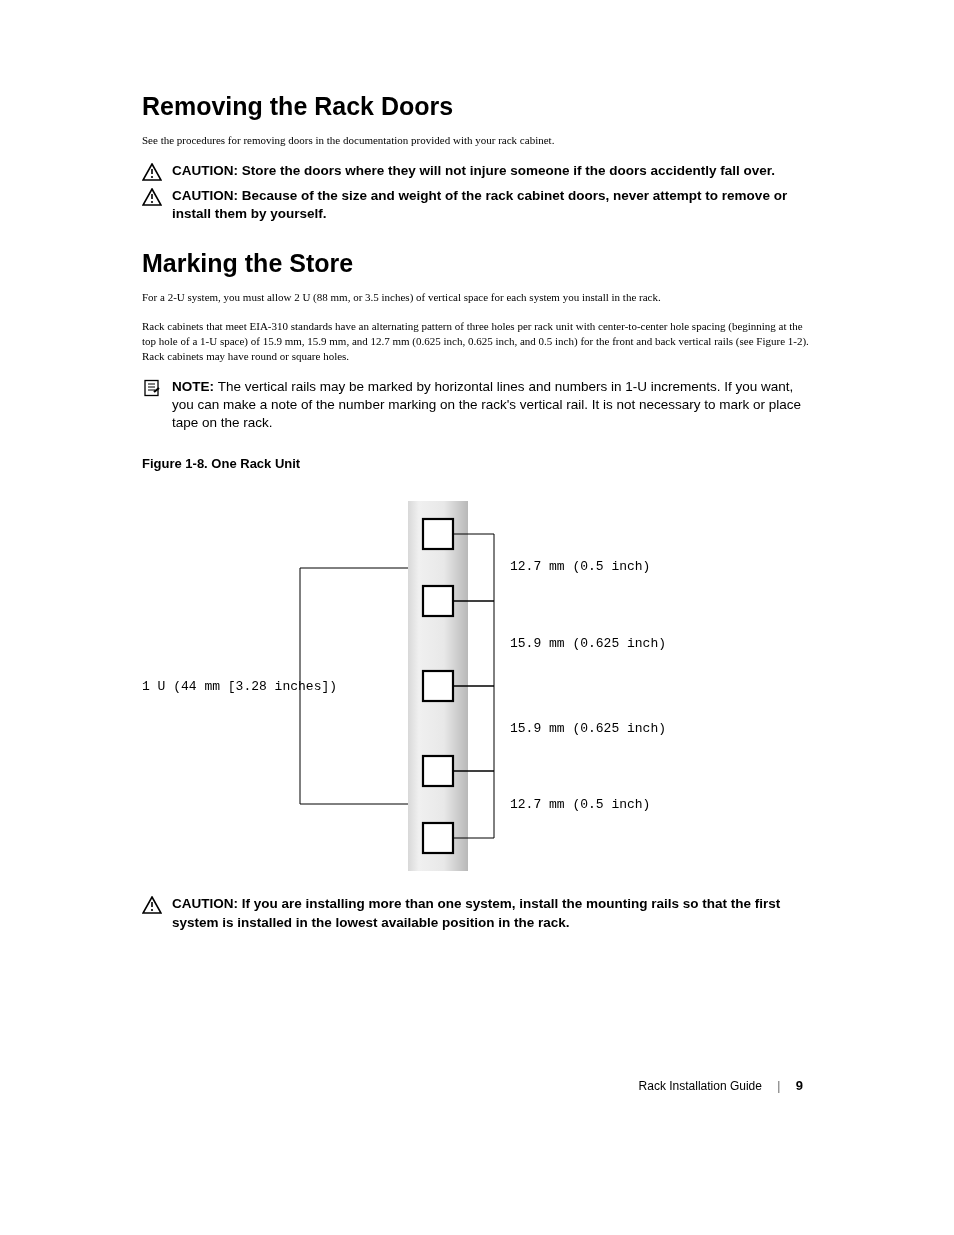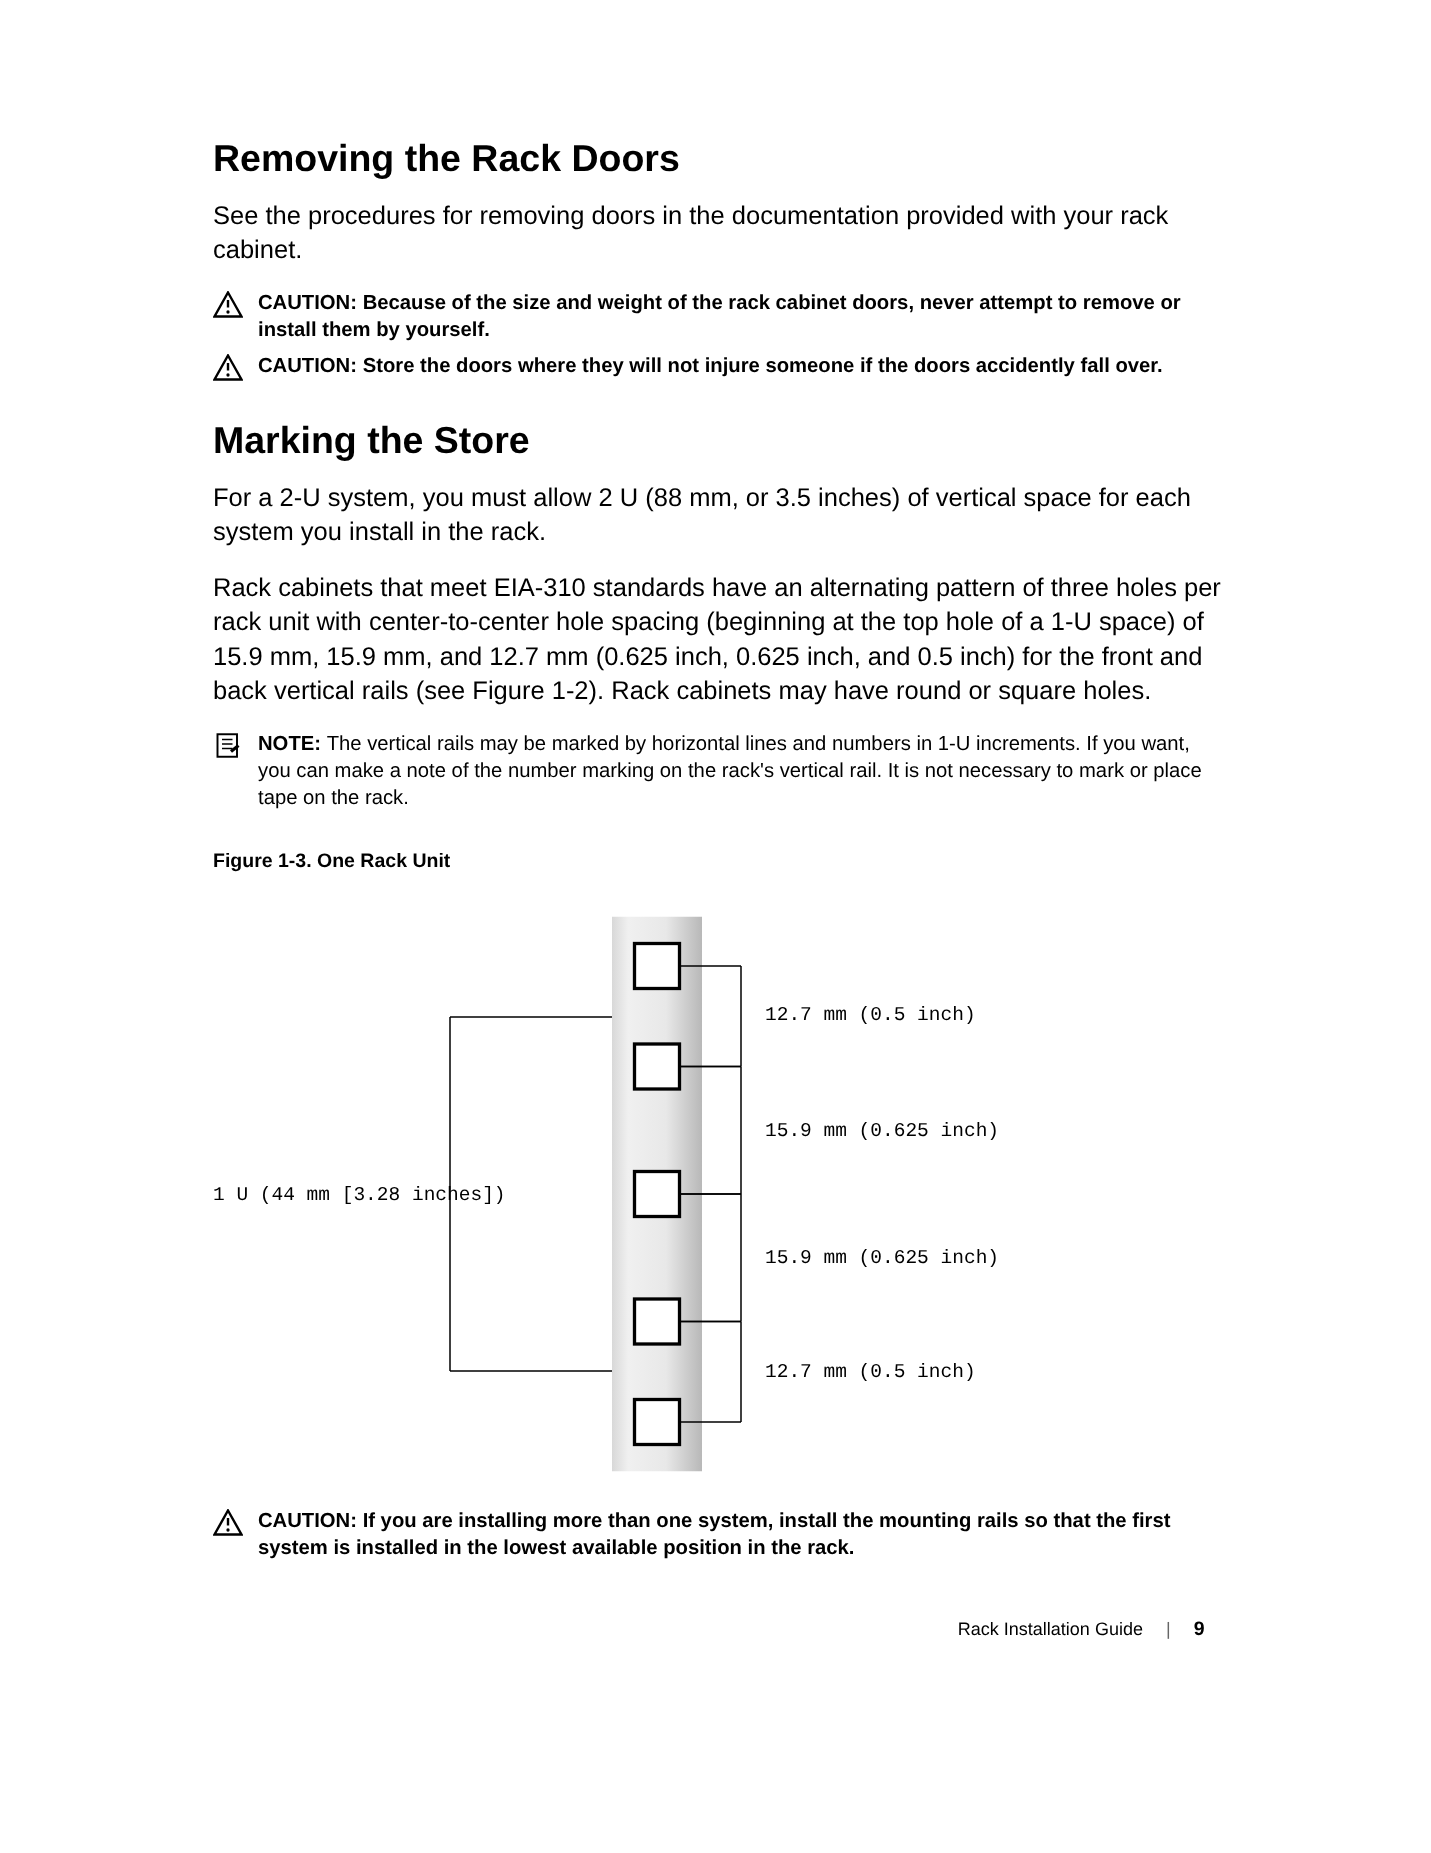--- a/index.html
+++ b/index.html
@@ -21,22 +21,22 @@
     font-weight: 700;
     font-stretch: condensed;
     font-size: 25px;
     margin: 0 0 12px 0;
     letter-spacing: 0px;
   }
   h2.second {
     margin-top: 26px;
   }
   p.body {
-    font-family: Liberation Sans, sans-serif;
-    font-size: 17px;
+    font-family: Liberation Serif, serif;
+    font-size: 11px;
     line-height: 1.35;
     margin: 0 0 14px 0;
   }
   .admon {
     display: flex;
     align-items: flex-start;
     margin: 0 0 6px 0;
   }
   .admon .icon {
     flex: 0 0 26px;
@@ -98,34 +98,34 @@
 
   <div class="admon">
     <span class="icon">
       <svg width="20" height="18" viewBox="0 0 20 18">
         <polygon points="10,1 19,17 1,17" fill="none" stroke="#000" stroke-width="1.6"></polygon>
         <line x1="10" y1="6" x2="10" y2="11" stroke="#000" stroke-width="1.6"></line>
         <circle cx="10" cy="14" r="1.1" fill="#000"></circle>
       </svg>
     </span>
     <div class="text">
-      <span class="lead">CAUTION: </span><span class="lead">Because of the size and weight of the rack cabinet doors, never attempt to remove or install them by yourself.</span>
+      <span class="lead">CAUTION: </span><span class="lead">Store the doors where they will not injure someone if the doors accidently fall over.</span>
     </div>
   </div>
 
   <div class="admon">
     <span class="icon">
       <svg width="20" height="18" viewBox="0 0 20 18">
         <polygon points="10,1 19,17 1,17" fill="none" stroke="#000" stroke-width="1.6"></polygon>
         <line x1="10" y1="6" x2="10" y2="11" stroke="#000" stroke-width="1.6"></line>
         <circle cx="10" cy="14" r="1.1" fill="#000"></circle>
       </svg>
     </span>
     <div class="text">
-      <span class="lead">CAUTION: </span><span class="lead">Store the doors where they will not injure someone if the doors accidently fall over.</span>
+      <span class="lead">CAUTION: </span><span class="lead">Because of the size and weight of the rack cabinet doors, never attempt to remove or install them by yourself.</span>
     </div>
   </div>
 
   <h2 class="second">Marking the Store</h2>
 
   <p class="body">For a 2-U system, you must allow 2 U (88 mm, or 3.5 inches) of vertical space for each system you install in the rack.</p>
 
   <p class="body">Rack cabinets that meet EIA-310 standards have an alternating pattern of three holes per rack unit with center-to-center hole spacing (beginning at the top hole of a 1-U space) of 15.9 mm, 15.9 mm, and 12.7 mm (0.625 inch, 0.625 inch, and 0.5 inch) for the front and back vertical rails (see Figure 1-2). Rack cabinets may have round or square holes.</p>
 
   <div class="admon">
@@ -136,21 +136,21 @@
         <line x1="6" y1="8" x2="13" y2="8" stroke="#000" stroke-width="1"></line>
         <line x1="6" y1="11" x2="13" y2="11" stroke="#000" stroke-width="1"></line>
         <path d="M12 13 L17 9" stroke="#000" stroke-width="2.2"></path>
       </svg>
     </span>
     <div class="text">
       <span class="lead">NOTE: </span><span>The vertical rails may be marked by horizontal lines and numbers in 1-U increments. If you want, you can make a note of the number marking on the rack's vertical rail. It is not necessary to mark or place tape on the rack.</span>
     </div>
   </div>
 
-  <div class="fig-caption">Figure 1-3.    One Rack Unit</div>
+  <div class="fig-caption">Figure 1-8.    One Rack Unit</div>
 
   <div class="figure">
     <svg width="680" height="370" viewBox="0 0 680 370" style="position:absolute;left:0;top:0">
       <defs>
         <linearGradient id="railgrad" x1="0" y1="0" x2="1" y2="0">
           <stop offset="0%" stop-color="#d8d8d8"></stop>
           <stop offset="18%" stop-color="#f0f0f0"></stop>
           <stop offset="60%" stop-color="#e8e8e8"></stop>
           <stop offset="100%" stop-color="#b8b8b8"></stop>
         </linearGradient>

